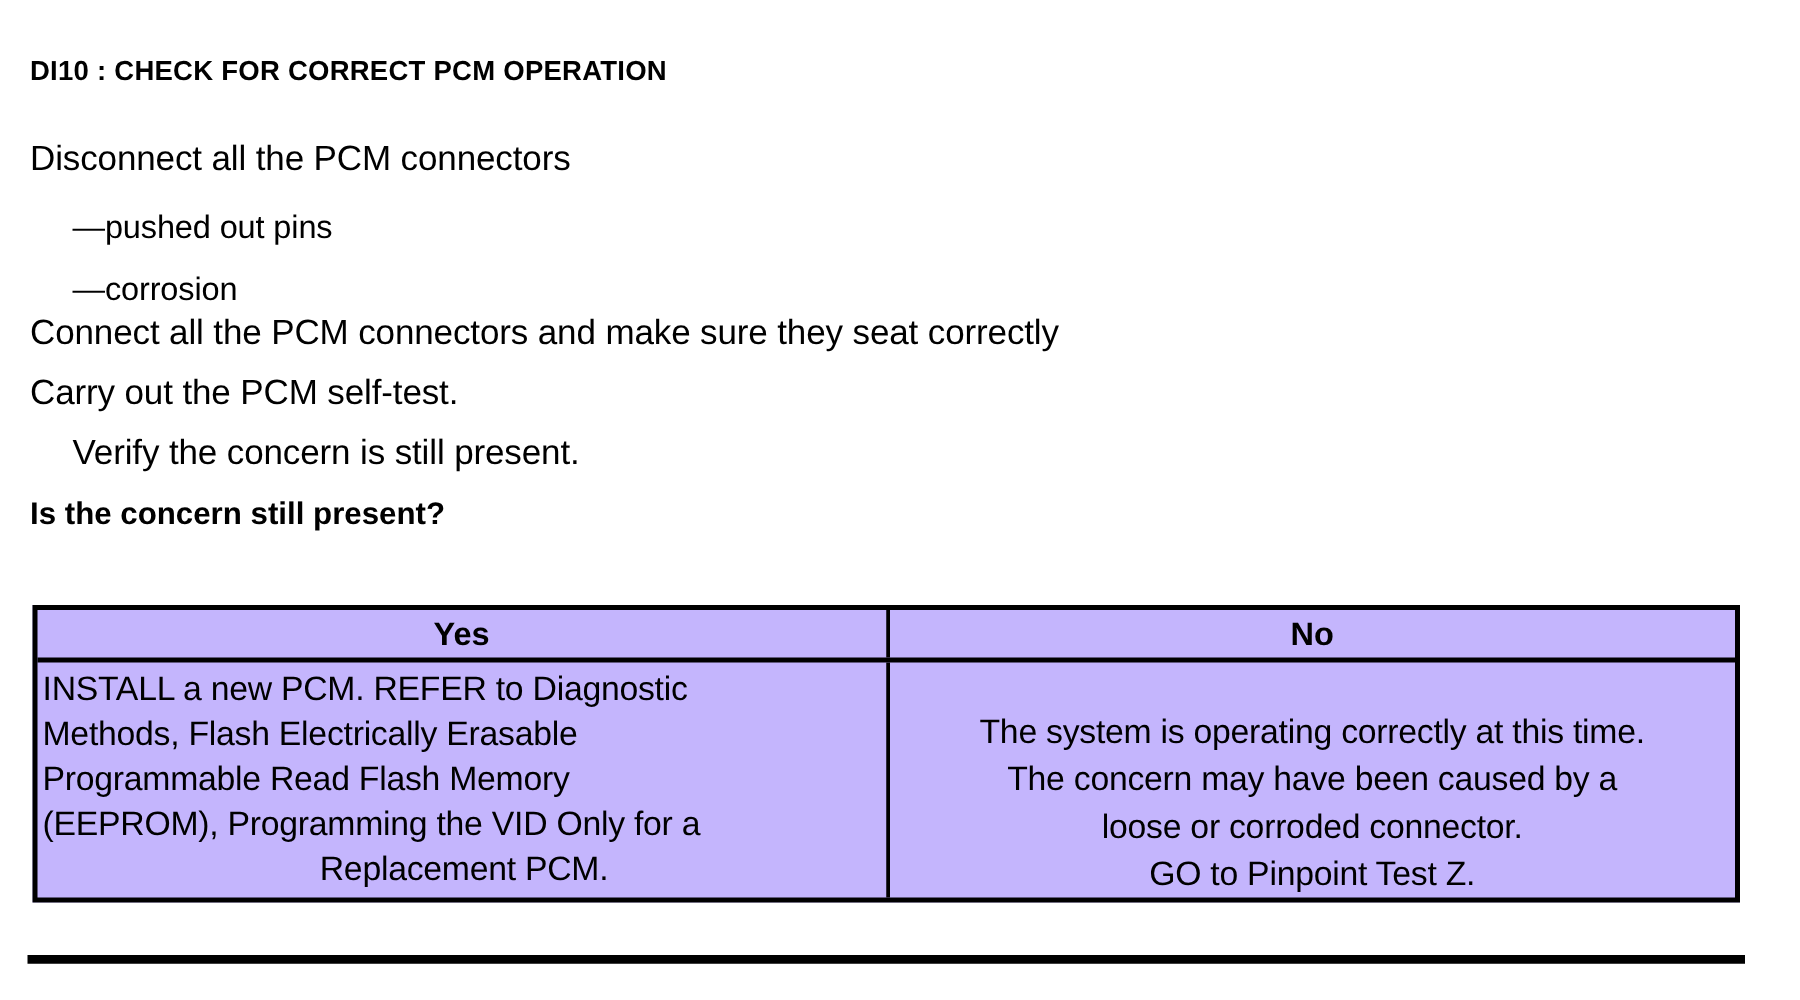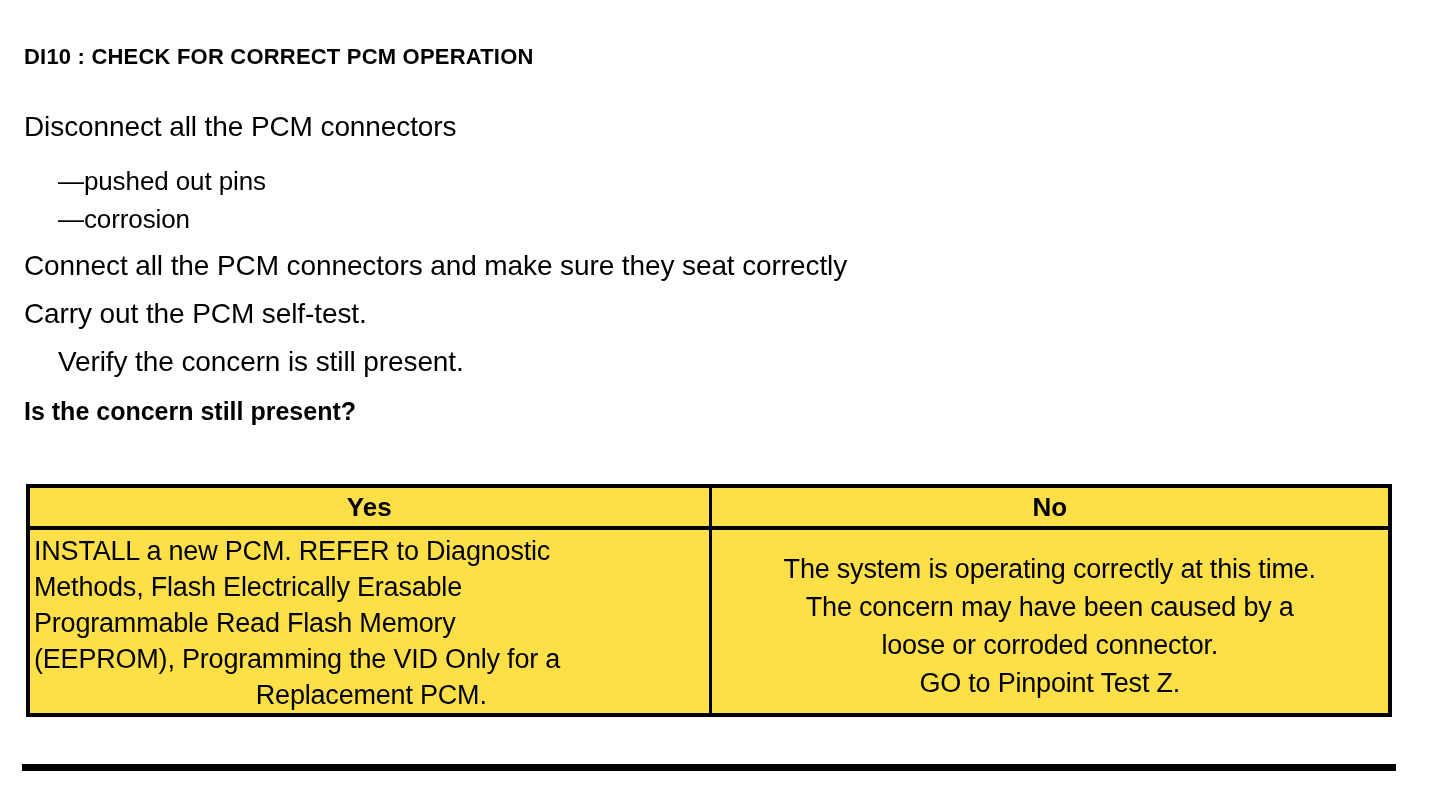--- a/index.html
+++ b/index.html
@@ -64,21 +64,21 @@
 
   
   .decision-table {
     position: absolute;
     left: 26px;
     top: 484px;
     width: 1366px;
     border: 4px solid #000;
     border-collapse: collapse;
     box-sizing: border-box;
-    background: #fde047;
+    background: #c4b5fd;
   }
   .decision-table table {
     width: 100%;
     border-collapse: collapse;
     table-layout: fixed;
   }
   .decision-table col.c-yes { width: 680px; }
   .decision-table col.c-no  { width: 678px; }
 
   .decision-table th {
@@ -113,20 +113,21 @@
     display: block;
     text-align: center;
     padding-right: 0;
   }
   .cell-no {
     font-size: 27px;
     line-height: 38px;
     text-align: center;
     padding: 20px 6px 0 6px;
     letter-spacing: -0.2px;
+    margin-top: 16px;
   }
   .cell-line { display: block; white-space: nowrap; }
 
   
   .footer-rule {
     position: absolute;
     left: 22px;
     top: 764px;
     width: 1374px;
     height: 7px;
@@ -138,21 +139,21 @@
 
 <div class="page">
 
   <div class="doc-title">DI10 : CHECK FOR CORRECT PCM OPERATION</div>
 
   <div class="step" style="top:78px;margin-top:32px;">Disconnect all the PCM connectors</div>
 
 
   <div class="sub-item" style="top:165px;">—pushed out pins</div>
 
-  <div class="sub-item" style="top:203px;">—corrosion</div>
+  <div class="sub-item" style="top:215px;">—corrosion</div>
 
   <div class="step" style="top:297px;">Carry out the PCM self-test.</div>
 
   <div class="step" style="top:249px;">Connect all the PCM connectors and make sure they seat correctly</div>
 
   <div class="step" style="top:345px;margin-left:34px;">Verify the concern is still present.</div>
 
   <div class="step bold" style="top:394px;">Is the concern still present?</div>
 
   <div class="decision-table">

